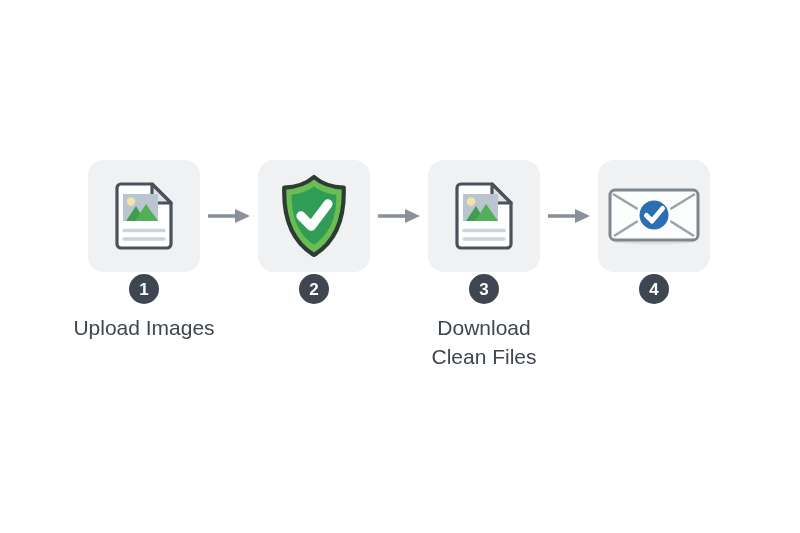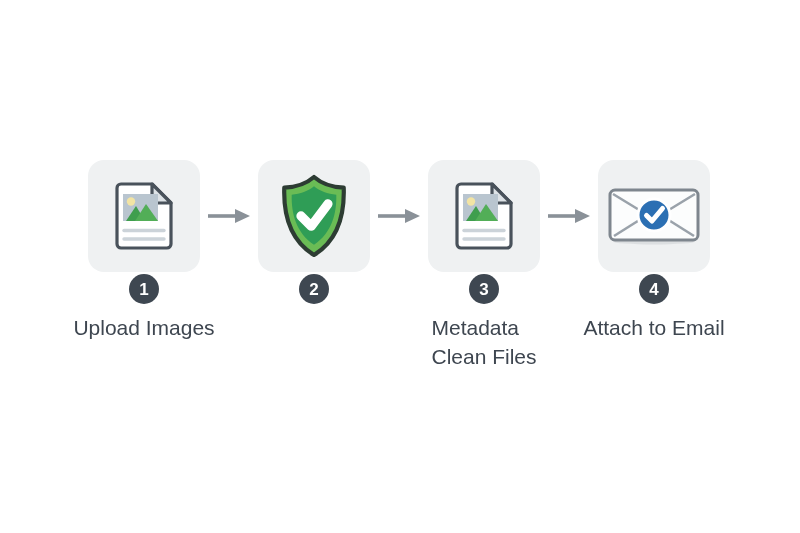--- a/index.html
+++ b/index.html
@@ -34,21 +34,21 @@
     color: var(--badge-text, #fff);
     font-size: 17px; font-weight: bold;
     display: flex; align-items: center; justify-content: center;
     line-height: 1;
   }
   .step-label {
     margin-top: 9px;
     font-size: 21px;
     line-height: 29px;
     color: var(--label-text, #3e4650);
-    text-align: left;
+    text-align: center;
     white-space: pre-line;
   }
   .arrow {
     position: absolute;
     top: 206px;
     width: 44px; height: 20px;
   }
   .arrow-shaft { stroke: var(--arrow, #8a9198); stroke-width: 3.6; }
   .arrow-head  { fill: var(--arrow, #8a9198); }
 
@@ -123,21 +123,21 @@
         <path class="doc-fold" d="M40 5 L59 24 H44 a4 4 0 0 1 -4 -4 Z"></path>
         <rect class="doc-thumb" x="11" y="15" width="35" height="27"></rect>
         <circle class="doc-sun" cx="19" cy="22.5" r="4.2"></circle>
         <polygon class="mnt-dark" points="14,42 24,27 33,42"></polygon>
         <polygon class="mnt-light" points="23,42 34,25 46,42"></polygon>
         <line class="doc-line" x1="12" y1="51.5" x2="52" y2="51.5"></line>
         <line class="doc-line" x1="12" y1="60" x2="52" y2="60"></line>
       </svg>
     </div>
     <div class="step-badge">3</div>
-    <div class="step-label">Metadata
+    <div class="step-label">Download
 Clean Files</div>
   </section>
 
   <svg class="arrow" style="left:547px" viewBox="0 0 44 20">
     <line class="arrow-shaft" x1="1" y1="10" x2="30" y2="10"></line>
     <polygon class="arrow-head" points="28,3 43,10 28,17"></polygon>
   </svg>
 
   <section class="step" style="left:569px">
     <div class="step-card">
@@ -145,16 +145,15 @@
         <ellipse class="env-shadow" cx="47" cy="56.5" rx="41" ry="3"></ellipse>
         <rect class="env-body" x="3" y="5" width="88" height="50" rx="5"></rect>
         <path class="env-flap" d="M6 9 L47 34 L88 9"></path>
         <path class="env-flap" d="M7 51 L34 34"></path>
         <path class="env-flap" d="M87 51 L60 34"></path>
         <circle class="env-circle" cx="47" cy="30" r="16"></circle>
         <path class="env-check" d="M39.5 30.5 L45 36 L55.5 23.5"></path>
       </svg>
     </div>
     <div class="step-badge">4</div>
-    <div class="step-label">Attach to Email</div>
   </section>
 
 </div>
 
 </body></html>

